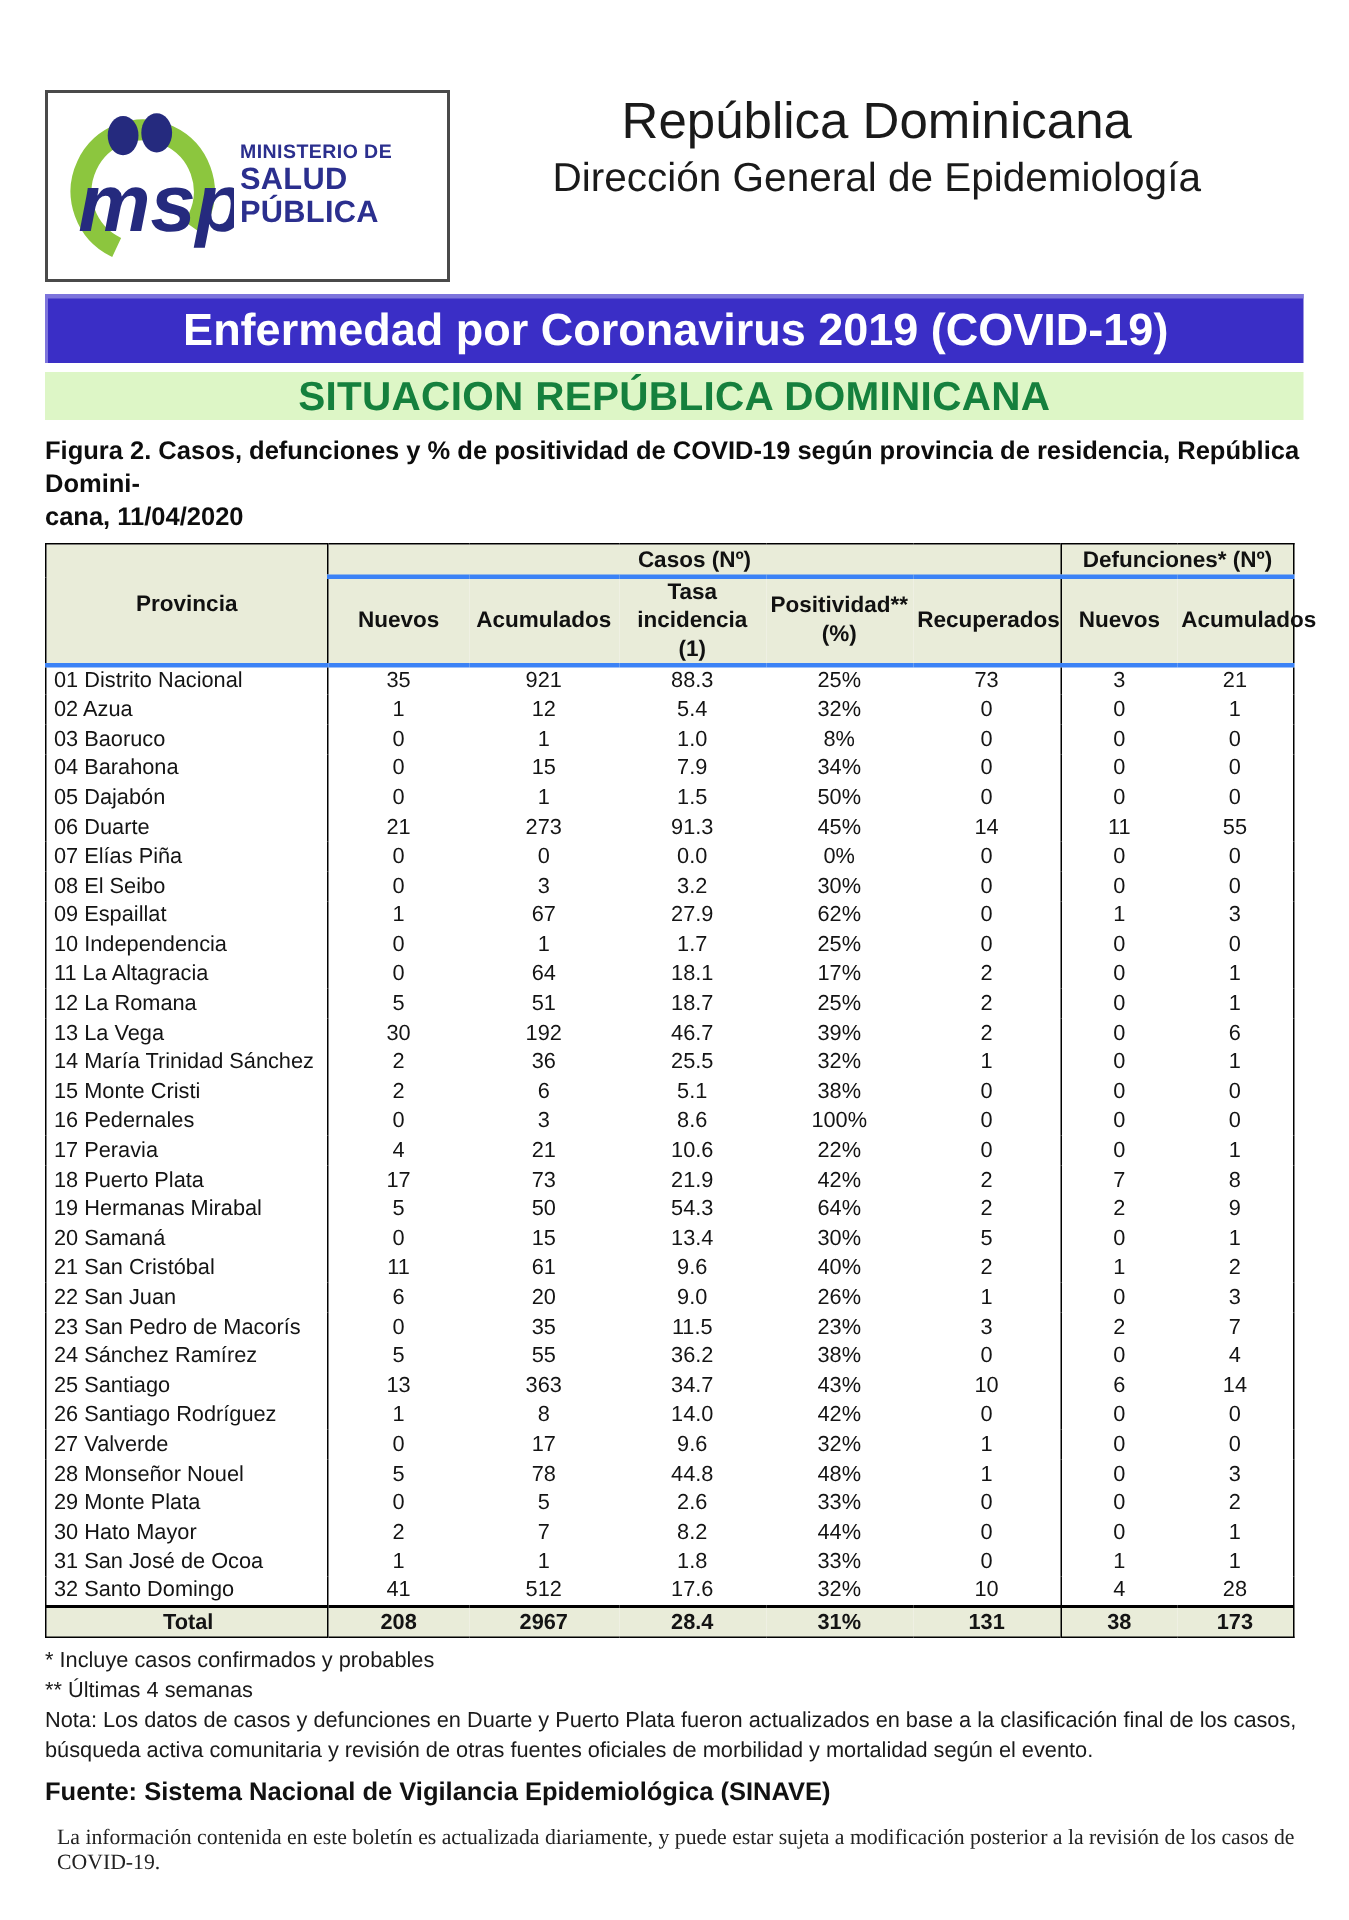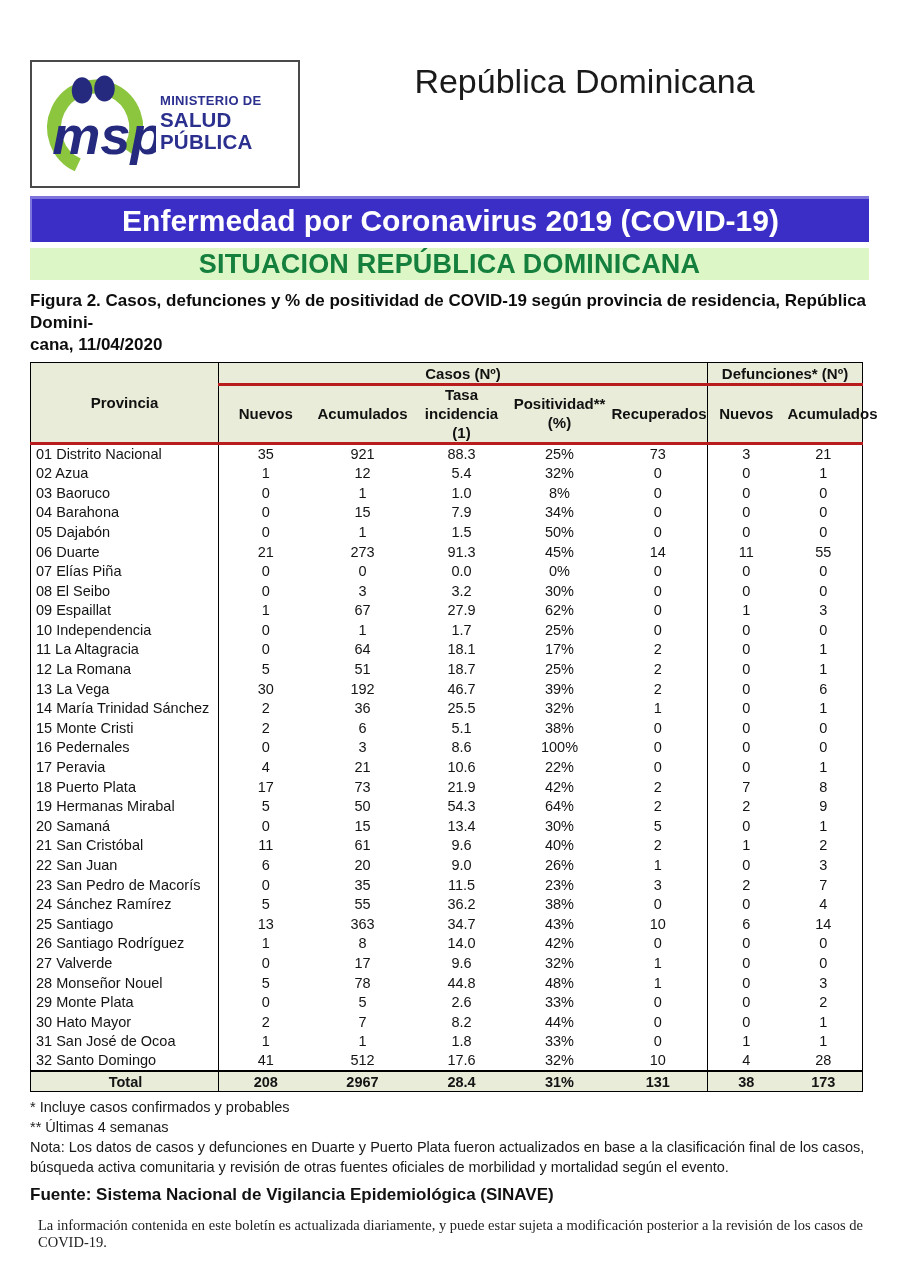--- a/index.html
+++ b/index.html
@@ -58,21 +58,21 @@
     font-size: 14.5px;
   }
   table.data th, table.data td { padding: 0 3px; }
   thead th {
     background: #e9ecd9; font-weight: bold; text-align: center;
     font-size: 15px; vertical-align: middle;
   }
   th.group-hdr { height: 22px; }
   th.sub-hdr { height: 46px; white-space: pre-line; line-height: 1.25; }
   .sep-right { border-right: 1.5px solid #000; }
-  .thick-bottom { border-bottom: 3px solid #b91c1c; }
+  .thick-bottom { border-bottom: 3px solid #3b82f6; }
   tbody td { height: 19.6px; text-align: center; color: #141414; }
   tbody td.province-cell { text-align: left; padding-left: 5px; }
   tr.total-row td {
     background: #e9ecd9; font-weight: bold; height: 21px;
     border-top: 2.5px solid #000;
   }
   tr.total-row td.province-cell { text-align: center; }
 
   
   .footnotes { margin-top: 5px; font-size: 14.5px; line-height: 20px; color: #1a1a1a; }
@@ -95,20 +95,21 @@
         <ellipse cx="68" cy="22" rx="11" ry="14" fill="#252a7e"></ellipse>
         <text x="12" y="92" font-family="Liberation Sans, sans-serif" font-size="58" font-weight="bold" font-style="italic" fill="#252a7e">msp</text>
       </svg>
       <div class="ministry-text">
         <div class="ministry-line1">MINISTERIO DE</div>
         <div class="ministry-line2">SALUD PÚBLICA</div>
       </div>
     </div>
     <div class="titles">
       <div class="title1">República Dominicana</div>
+      <div class="title2">Dirección General de Epidemiología</div>
     </div>
   </div>
 
   <div class="banner-blue">Enfermedad por Coronavirus 2019 (COVID-19)</div>
   <div class="banner-green">SITUACION REPÚBLICA DOMINICANA</div>
 
   <div class="fig-caption">
     <div>Figura 2. Casos, defunciones y % de positividad de COVID-19 según provincia de residencia, República Domini-</div>
     <div>cana, 11/04/2020</div>
   </div>

